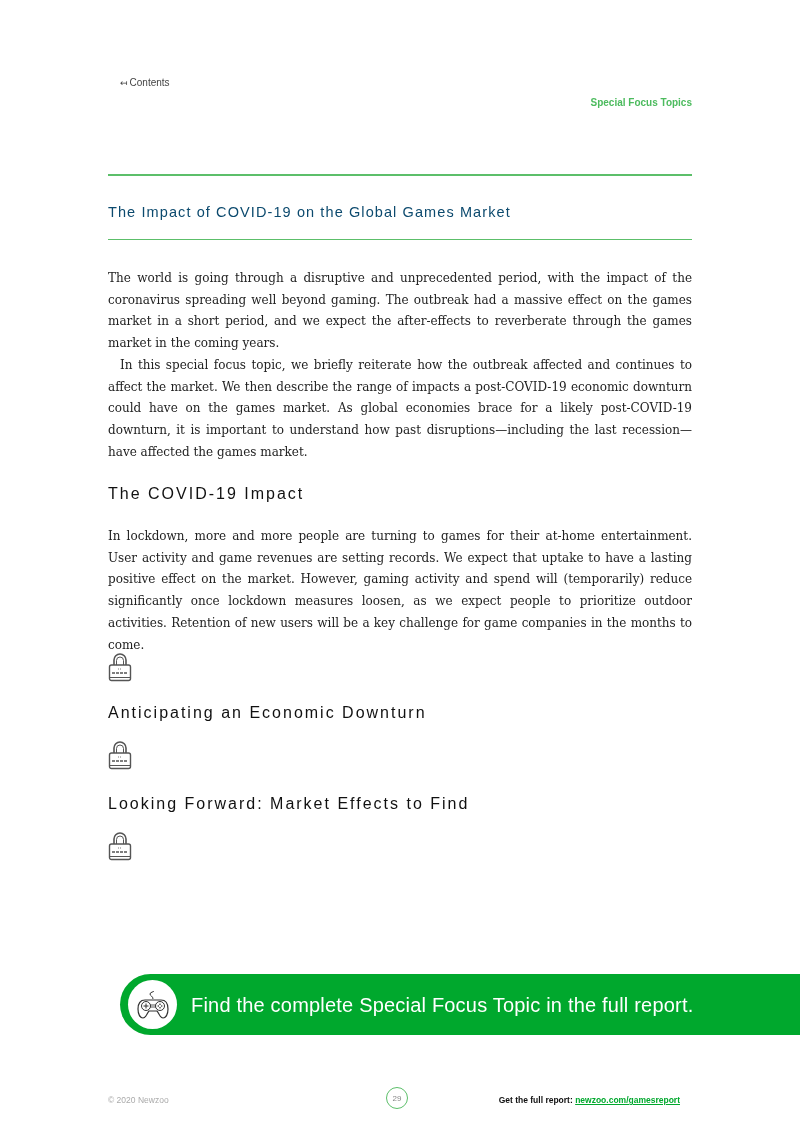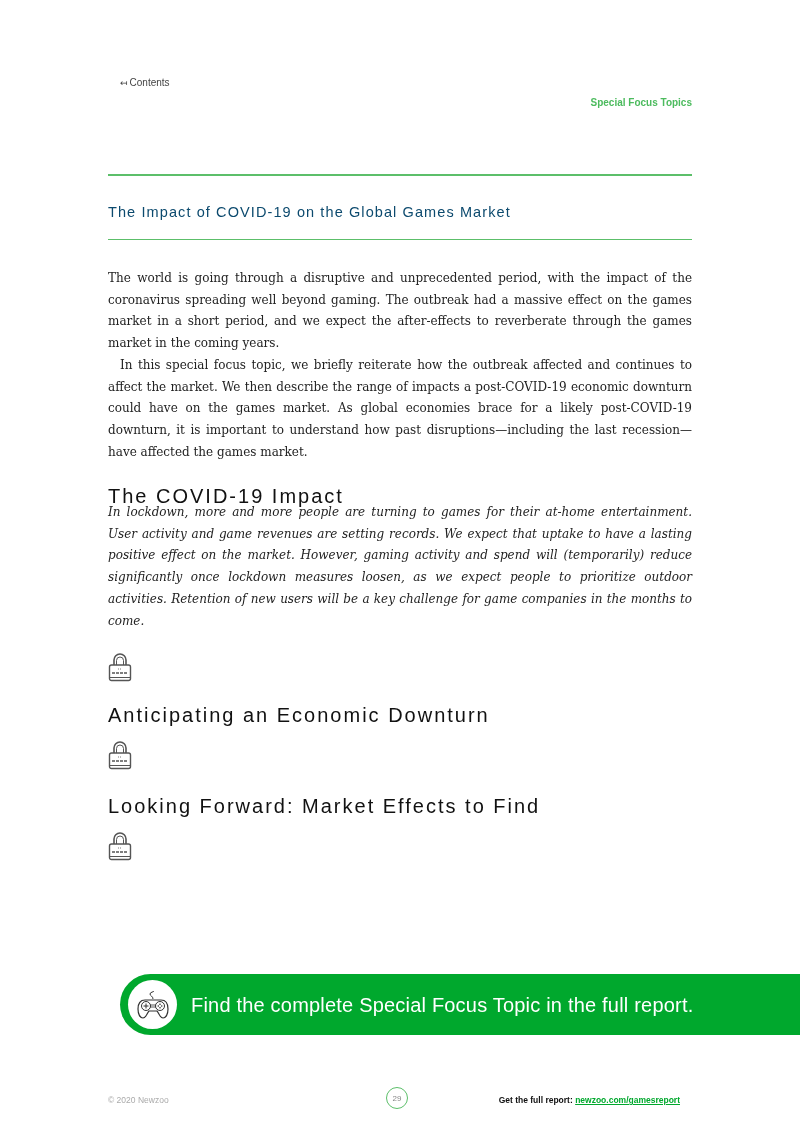--- a/index.html
+++ b/index.html
@@ -8,22 +8,22 @@
     .back-link { position:absolute; left:0; top:0; color:#444; text-decoration:none;margin-left:12px; }
     .back-arrow { font-size:9px; margin-right:2px; }
     .section-link { position:absolute; right:0; top:0; color:#4cbb5e; font-weight:bold; text-decoration:none;margin-top:20px; }
     .rule { position:absolute; left:108px; width:584px; background:#5cbf6a; }
     .rule-top { top:174px; height:2px; }
     .rule-bottom { top:239px; height:1px; }
     .page-title { position:absolute; left:108px; top:204px; margin:0; font-family:"Liberation Sans", sans-serif; font-size:14.5px; font-weight:normal; letter-spacing:1.1px; color:#0c4a6e; }
     .body-text { position:absolute; left:108px; width:584px; font-size:12px; line-height:21.7px; text-align:justify; margin:0; color:#222; }
     .p1 { top:268px; }
     .p2 { top:355px; text-indent:12px; }
-    .p3 { top:502px;font-style:italic; }
-    .h2 { position:absolute; left:108px; margin:0; font-family:"Liberation Sans", sans-serif; font-size:20px; font-weight:normal; letter-spacing:2px; color:#111; }
+    .p3 { top:526px; }
+    .h2 { position:absolute; left:108px; margin:0; font-family:"Liberation Sans", sans-serif; font-size:16px; font-weight:normal; letter-spacing:2px; color:#111; }
     .h2-covid { top:485px; }
     .h2-downturn { top:704px; }
     .h2-forward { top:795px; }
     .lock { position:absolute; left:108px; width:24px; height:30px; }
     .lock1 { top:652px; }
     .lock2 { top:740px; }
     .lock3 { top:831px; }
     .cta { position:absolute; left:120px; top:974px; width:700px; height:61px; background:#00a82d; border-radius:31px 0 0 31px; }
     .cta-icon { position:absolute; left:8px; top:6px; width:49px; height:49px; border-radius:50%; background:#fff; display:flex; align-items:center; justify-content:center; }
     .cta-text { position:absolute; left:71px; top:20px; font-family:"Liberation Sans", sans-serif; font-size:20px; color:#fff; letter-spacing:0.2px; white-space:nowrap; }

